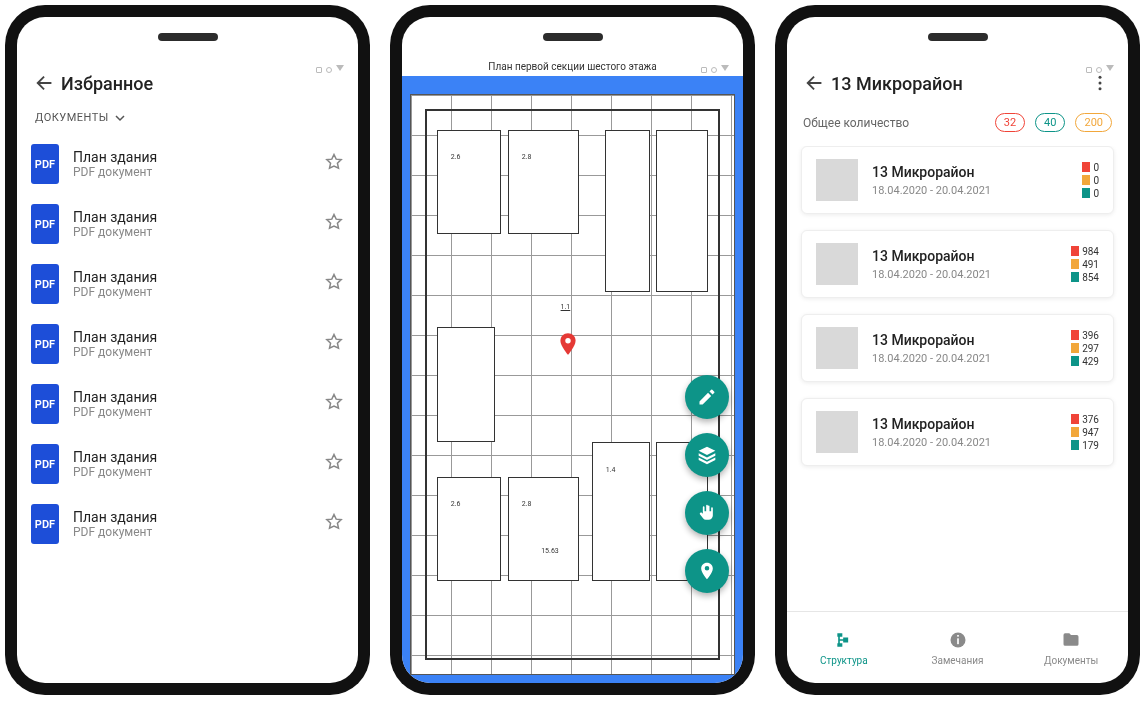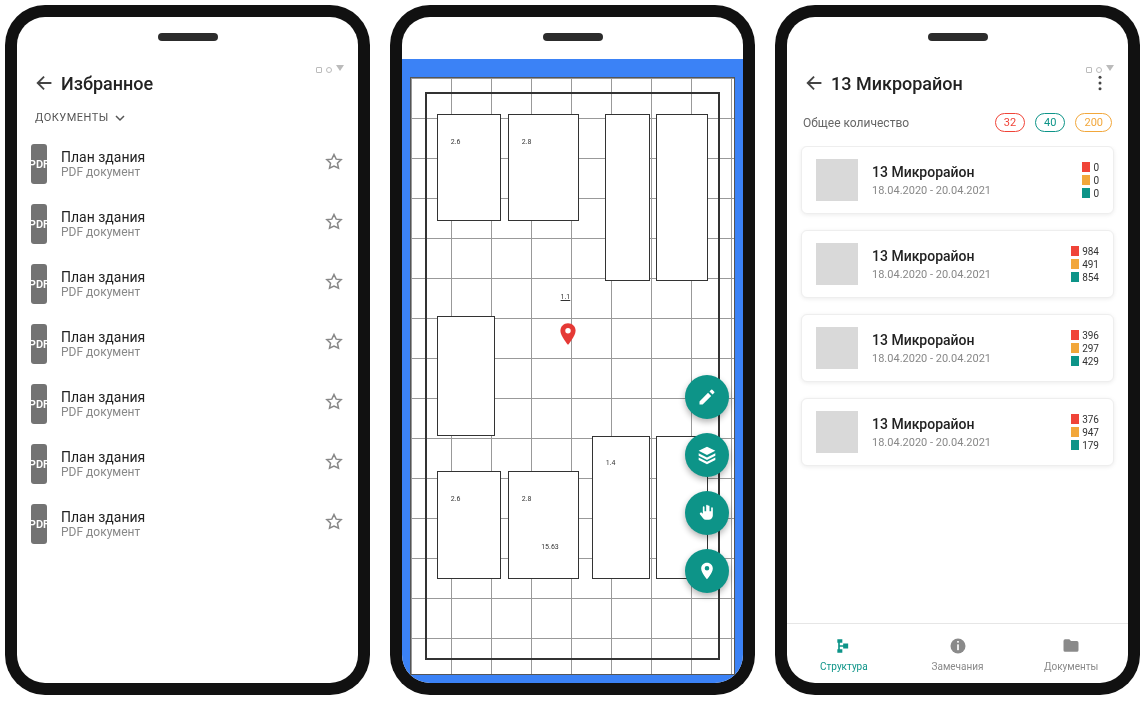--- a/index.html
+++ b/index.html
@@ -67,21 +67,21 @@
   .hdr-title { font-size: 18px; font-weight: 500; color:#222; flex:1; }
   .more-btn { color:#444; }
 
   
   .filter-row { padding: 4px 18px 10px; font-size: 11px; letter-spacing: .5px; color:#555; display:flex; align-items:center; gap:6px; cursor:pointer;}
   .doc-list { flex:1; overflow:hidden; }
   .doc-item {
     display:flex; align-items:center; gap:14px; padding:10px 14px;
   }
   .pdf-badge {
-    width:16px; height:40px; background:#737373; color:#fff; font-size:11px; font-weight:600;
+    width:28px; height:40px; background:#1d4ed8; color:#fff; font-size:11px; font-weight:600;
     display:flex; align-items:center; justify-content:center; border-radius:3px;
   }
   .doc-meta { flex:1; }
   .doc-title { font-size:14px; color:#222; }
   .doc-sub   { font-size:12px; color:#888; }
   .star { color:#888; cursor:pointer; }
 
   
   .plan-wrap { flex:1; position:relative; background:#3b82f6; }
   .plan-caption { text-align:center; font-size:10px; color:#333; padding:2px 0 4px; }
@@ -120,21 +120,21 @@
     display:flex; align-items:center; padding:12px 14px; gap:14px;
   }
   .card-thumb { width:42px; height:42px; background:#d9d9d9; }
   .card-text { flex:1; }
   .card-title { font-size:14px; font-weight:500; color:#222; }
   .card-dates { font-size:11px; color:#888; margin-top:4px; }
   .card-stats { display:flex; flex-direction:column; gap:2px; font-size:10px; color:#333; }
   .stat { display:flex; align-items:center; gap:3px; }
   .bar { width:8px; height:10px; }
   .bottom-nav {
-    display:flex; border-top:1px solid #e6e6e6; height:60px;margin-top:20px;
+    display:flex; border-top:1px solid #e6e6e6; height:72px;margin-top:20px;
   }
   .nav-item { flex:1; display:flex; flex-direction:column; align-items:center; justify-content:center; gap:3px; font-size:10px; color:#8a8a8a; cursor:pointer;}
   .nav-item.active { color:#0d9488; }
   .nav-item svg{ width:20px; height:20px; fill:currentColor; }
 </style>
 </head>
 <body>
 
 <div class="phone">
   <div class="screen">
@@ -251,20 +251,21 @@
 
 <div class="phone">
   <div class="screen">
     <div class="window-dots">
         <span></span>
         <span></span>
         <span></span>
       </div>
 
 
+    <div class="plan-caption">План первой секции шестого этажа</div>
 
     <div class="plan-wrap">
       <div class="floorplan">
 
         <div class="room" style="left:8%; top:6%; width:20%; height:18%;"></div>
         <div class="room" style="left:30%; top:6%; width:22%; height:18%;"></div>
         <div class="room" style="left:60%; top:6%; width:14%; height:28%;"></div>
         <div class="room" style="left:76%; top:6%; width:16%; height:28%;"></div>
         <div class="room" style="left:8%; top:40%; width:18%; height:20%;"></div>
         <div class="room" style="left:8%; top:66%; width:20%; height:18%;"></div>

